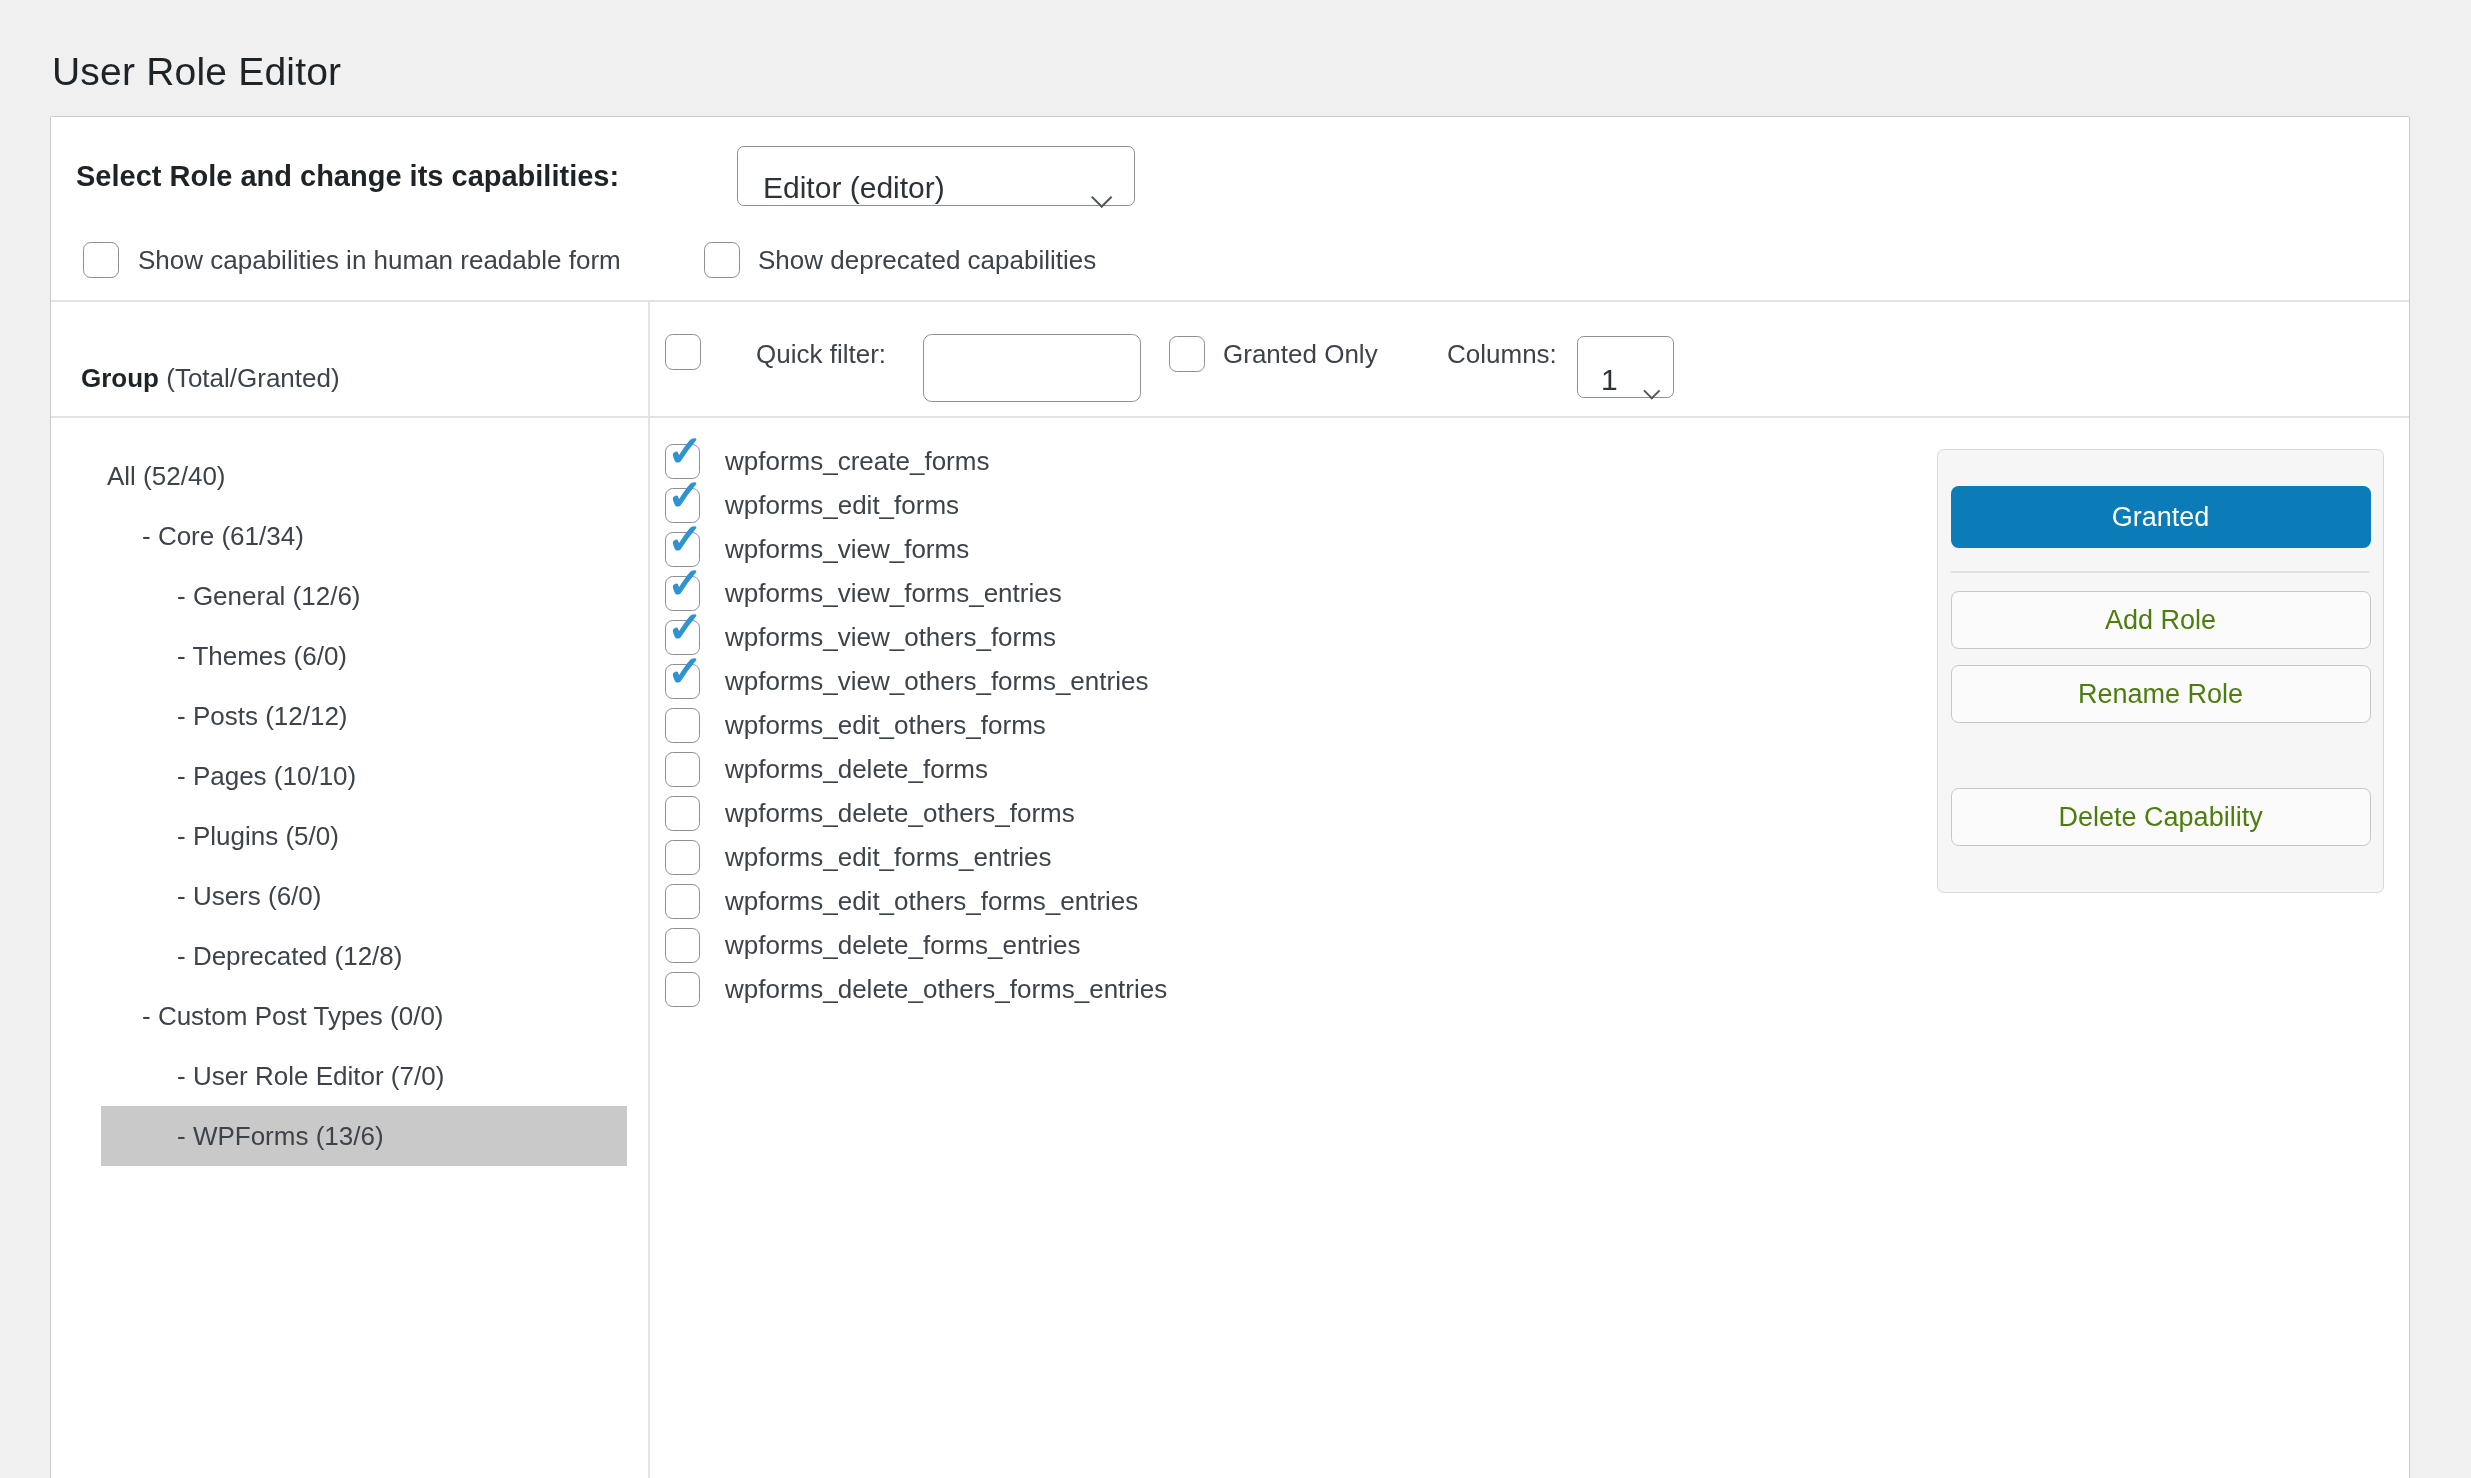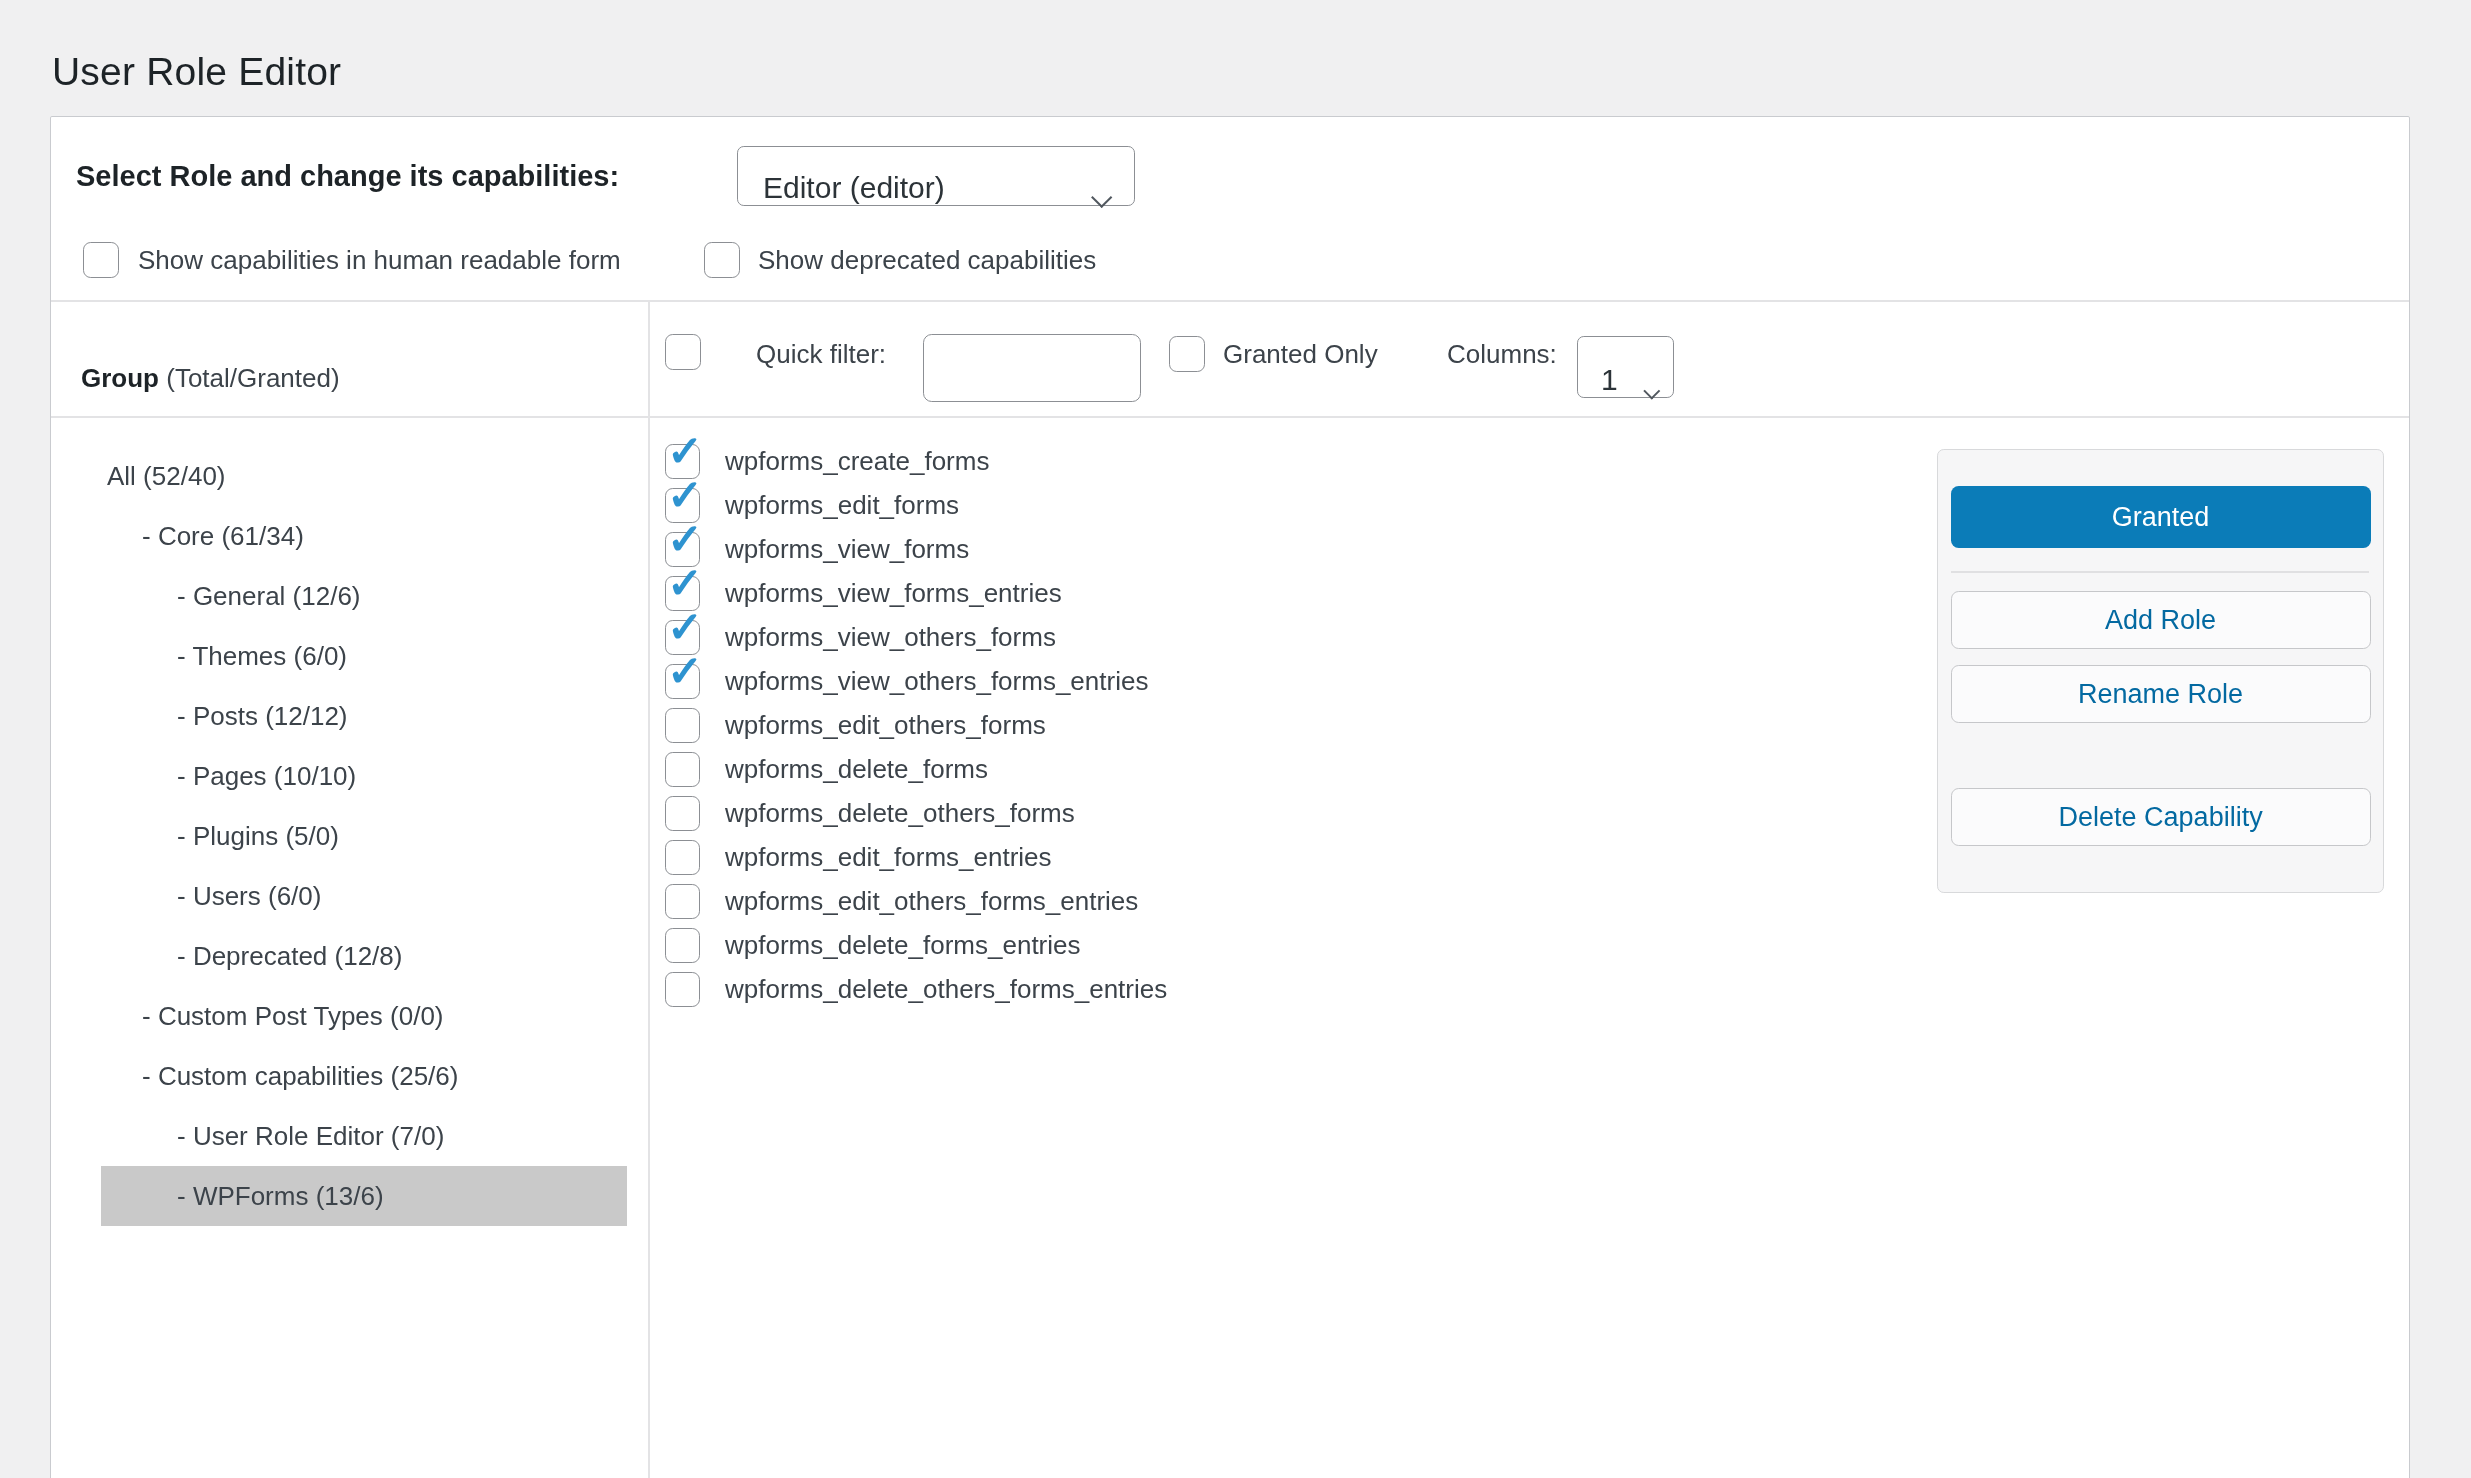--- a/index.html
+++ b/index.html
@@ -93,21 +93,21 @@
     position:absolute; left:1886px; top:332px; width:447px; height:444px;
     background:#f6f6f7; border:1.9px solid #d8d9db; border-radius:6.8px;
   }
   .btn {
     position:absolute; left:12.6px; width:420px; height:58px;
     border-radius:7.7px; font-size:27px; display:flex; align-items:center; justify-content:center;
     cursor:pointer; font-family:"Liberation Sans", sans-serif;
   }
   .btn-update { top:36px; height:62px; background:#0b7cb8; color:#ffffff; border:none; }
   .actions-div { position:absolute; left:12.6px; right:14.5px; top:121px; height:1.9px; background:#e0e0e2; }
-  .btn-secondary { background:#fbfbfc; border:1.9px solid #c6c7ca; color:#0369a1; }
+  .btn-secondary { background:#fbfbfc; border:1.9px solid #c6c7ca; color:#4d7c0f; }
   .btn-add-role { top:141px; }
   .btn-rename-role { top:207px;margin-top:8px; }
   .btn-add-capability { top:272px; }
   .btn-delete-capability { top:338px; }
 </style>
 </head>
 <body>
 
 <div class="page">
 
@@ -168,23 +168,20 @@
         </div>
         <div class="group-row indent-2">
           <span class="group-label">- Users (6/0)</span>
         </div>
         <div class="group-row indent-2">
           <span class="group-label">- Deprecated (12/8)</span>
         </div>
         <div class="group-row indent-1">
           <span class="group-label">- Custom Post Types (0/0)</span>
         </div>
-        <div class="group-row indent-1">
-          <span class="group-label">- Custom capabilities (25/6)</span>
-        </div>
         <div class="group-row indent-2">
           <span class="group-label">- User Role Editor (7/0)</span>
         </div>
         <div class="group-row indent-2 selected">
           <span class="group-label">- WPForms (13/6)</span>
         </div>
       </div>
 
     <div class="caps-list">
         <div class="cap-row">

